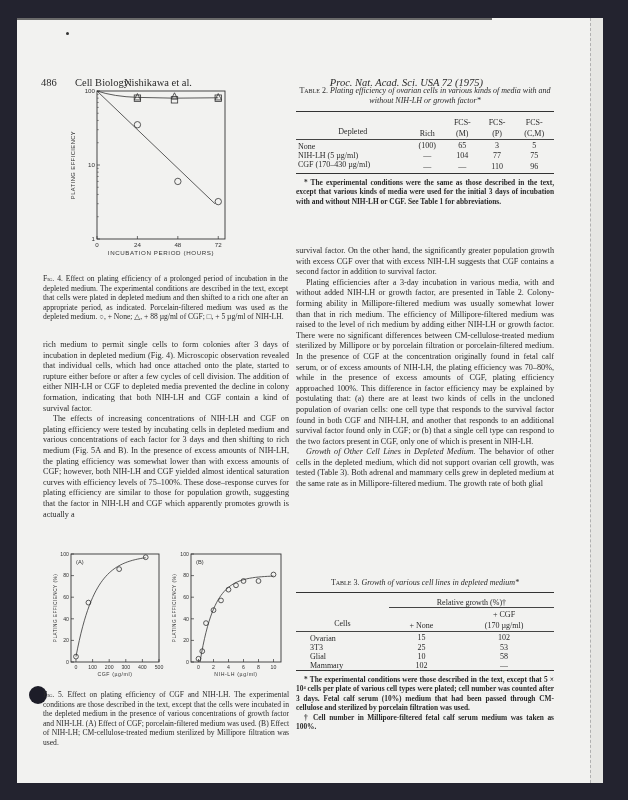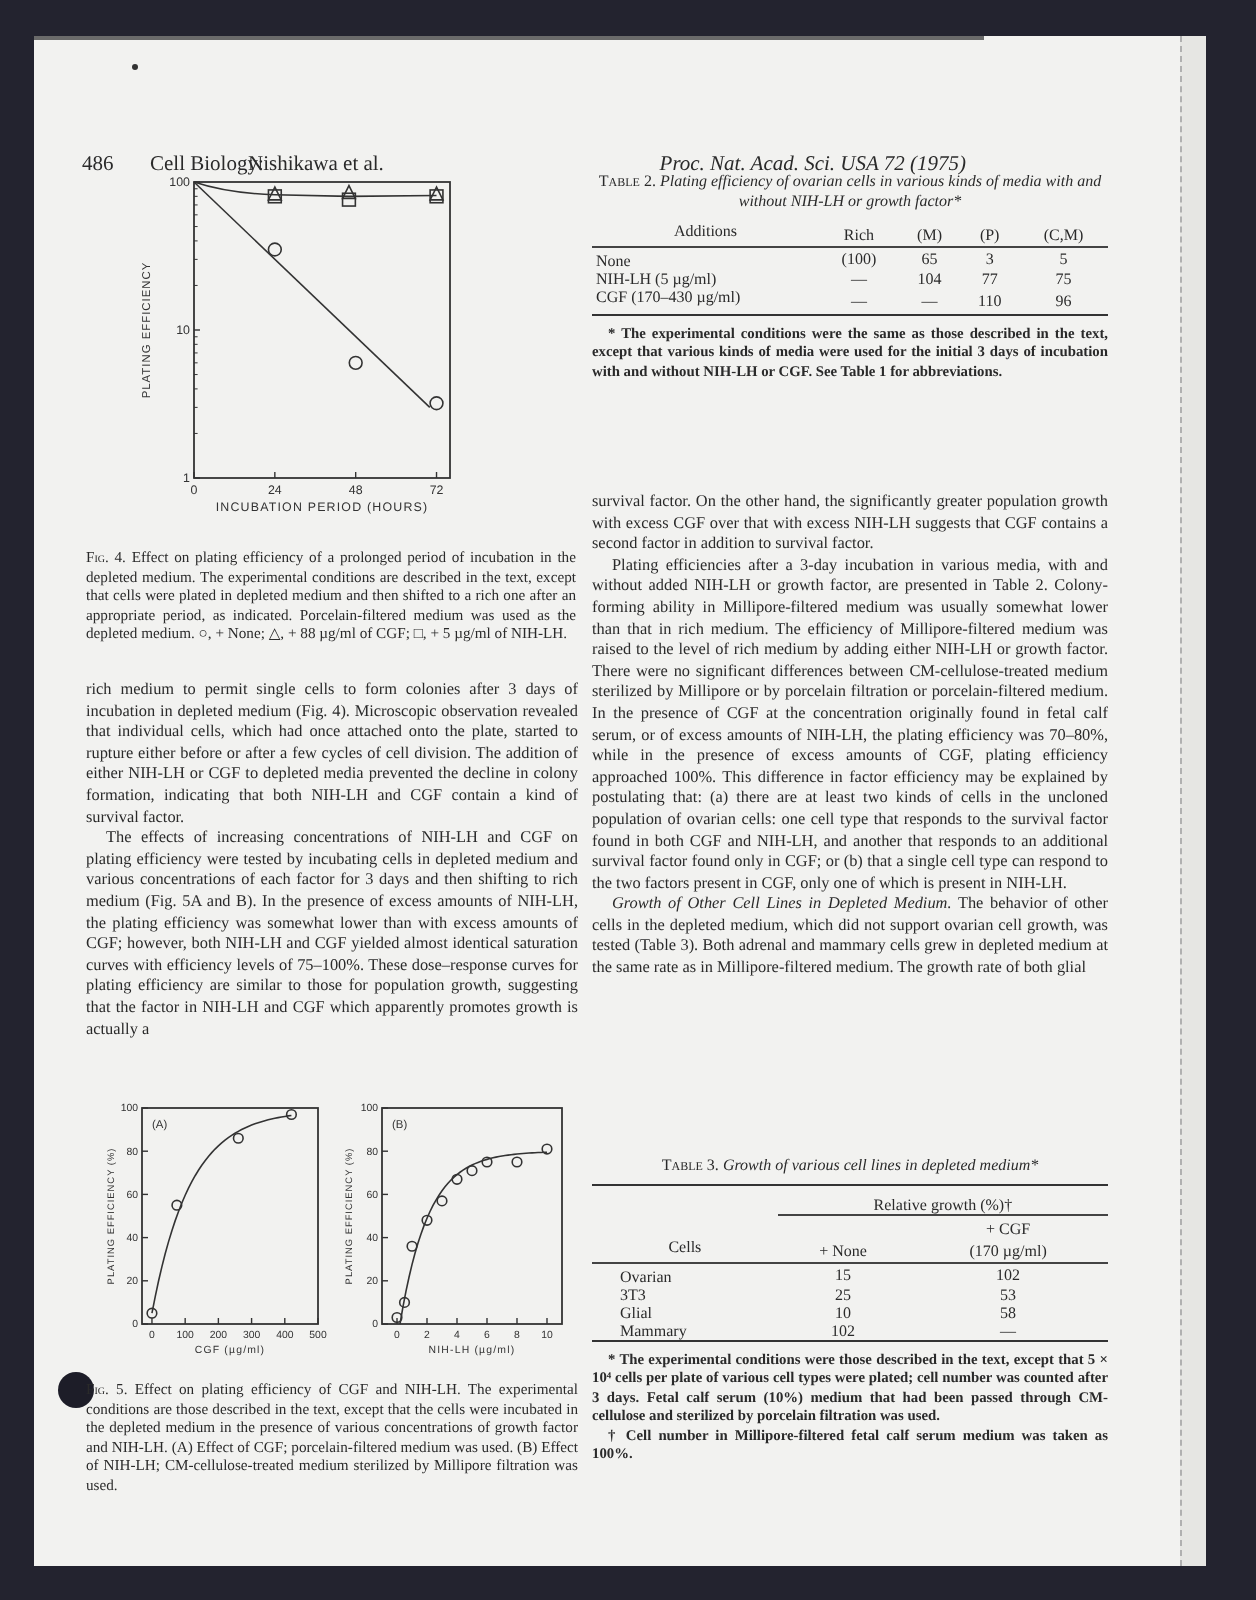--- a/index.html
+++ b/index.html
@@ -182,22 +182,29 @@
     <span>Effect on plating efficiency of CGF and NIH-LH. The experimental conditions are those described in the text, except that the cells were incubated in the depleted medium in the presence of various concentrations of growth factor and NIH-LH. (A) Effect of CGF; porcelain-filtered medium was used. (B) Effect of NIH-LH; CM-cellulose-treated medium sterilized by Millipore filtration was used.</span>
   </div>
 
   <div style="position:absolute;left:279px;top:68px;width:258px;">
     <div class="tbl-title">
       <span class="lbl">Table 2.</span>
       <span class="it">Plating efficiency of ovarian cells in various kinds of media with and without NIH-LH or growth factor*</span>
     </div>
     <table style="margin-top:5px;">
       <tbody>
-      <tr>
-        <td class="num" style="padding-bottom:3px;width:44%;">Additions</td>
+          <tr class="rule-thick">
+        <td style="padding-top:6px;"></td>
+            <td></td>
+        <td class="num" style="padding-top:6px;">FCS-</td>
+        <td class="num" style="padding-top:6px;">FCS-</td>
+        <td class="num" style="padding-top:6px;">FCS-</td>
+      </tr>
+      <tr>
+        <td class="num" style="padding-bottom:3px;width:44%;">Depleted</td>
         <td class="num">Rich</td>
         <td class="num">(M)</td>
         <td class="num">(P)</td>
         <td class="num">(C,M)</td>
       </tr>
       <tr class="rule-thin">
         <td style="padding-top:2px;">None</td>
         <td class="num">(100)</td>
         <td class="num">65</td>
         <td class="num">3</td>

